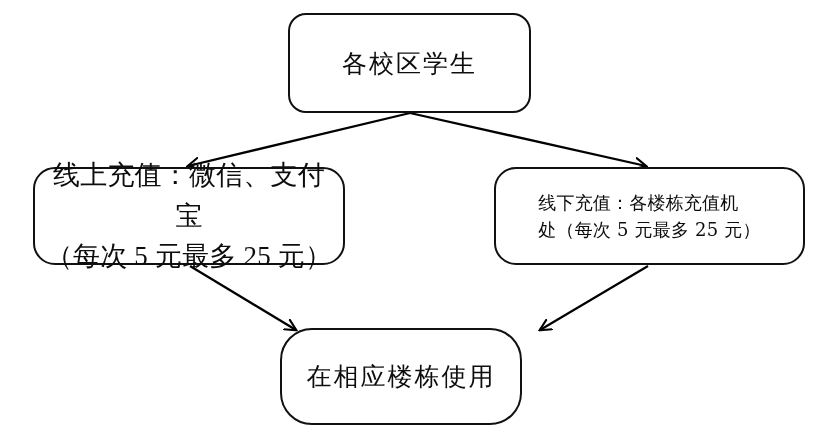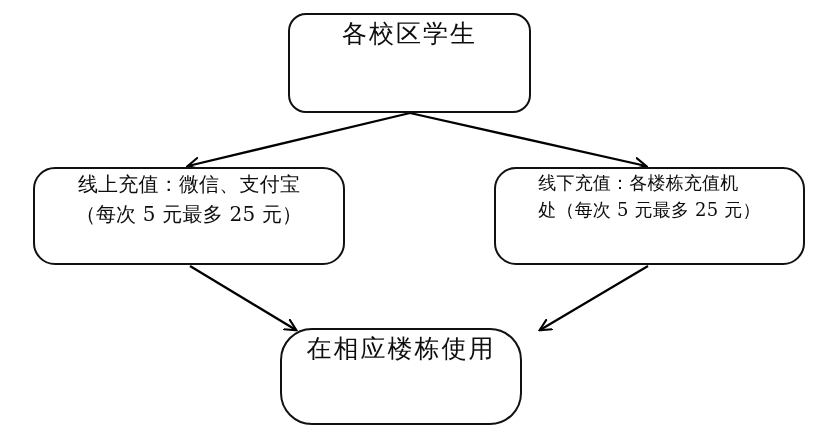--- a/index.html
+++ b/index.html
@@ -24,21 +24,21 @@
     width: 826px;
     height: 435px;
   }
   .node {
     position: absolute;
     box-sizing: border-box;
     background: #ffffff;
     border: 2.6px solid #111111;
     border-radius: 18px;
     display: flex;
-    align-items: flex-start;
+    align-items: center;
     justify-content: center;
     z-index: 3;
   }
   .node-label {
     text-align: center;
     color: #0d0d0d;
     font-family: "DejaVu Serif", "Liberation Serif", serif;
     line-height: 1.48;
     white-space: pre-line;
     letter-spacing: 0.2px;
@@ -54,23 +54,24 @@
     letter-spacing: 2px;
   }
   #node-left {
     left: 33px;
     top: 167px;
     width: 312px;
     height: 98px;
     border-radius: 22px;
   }
   #node-left .node-label {
-    font-size: 20px;
+    font-size: 27px;
     padding: 0 6px;
     line-height: 1.5;
+    font-family: Liberation Serif, serif;
   }
   #node-right {
     left: 494px;
     top: 167px;
     width: 311px;
     height: 98px;
     border-radius: 22px;
   }
   #node-right .node-label {
     font-size: 18px;

